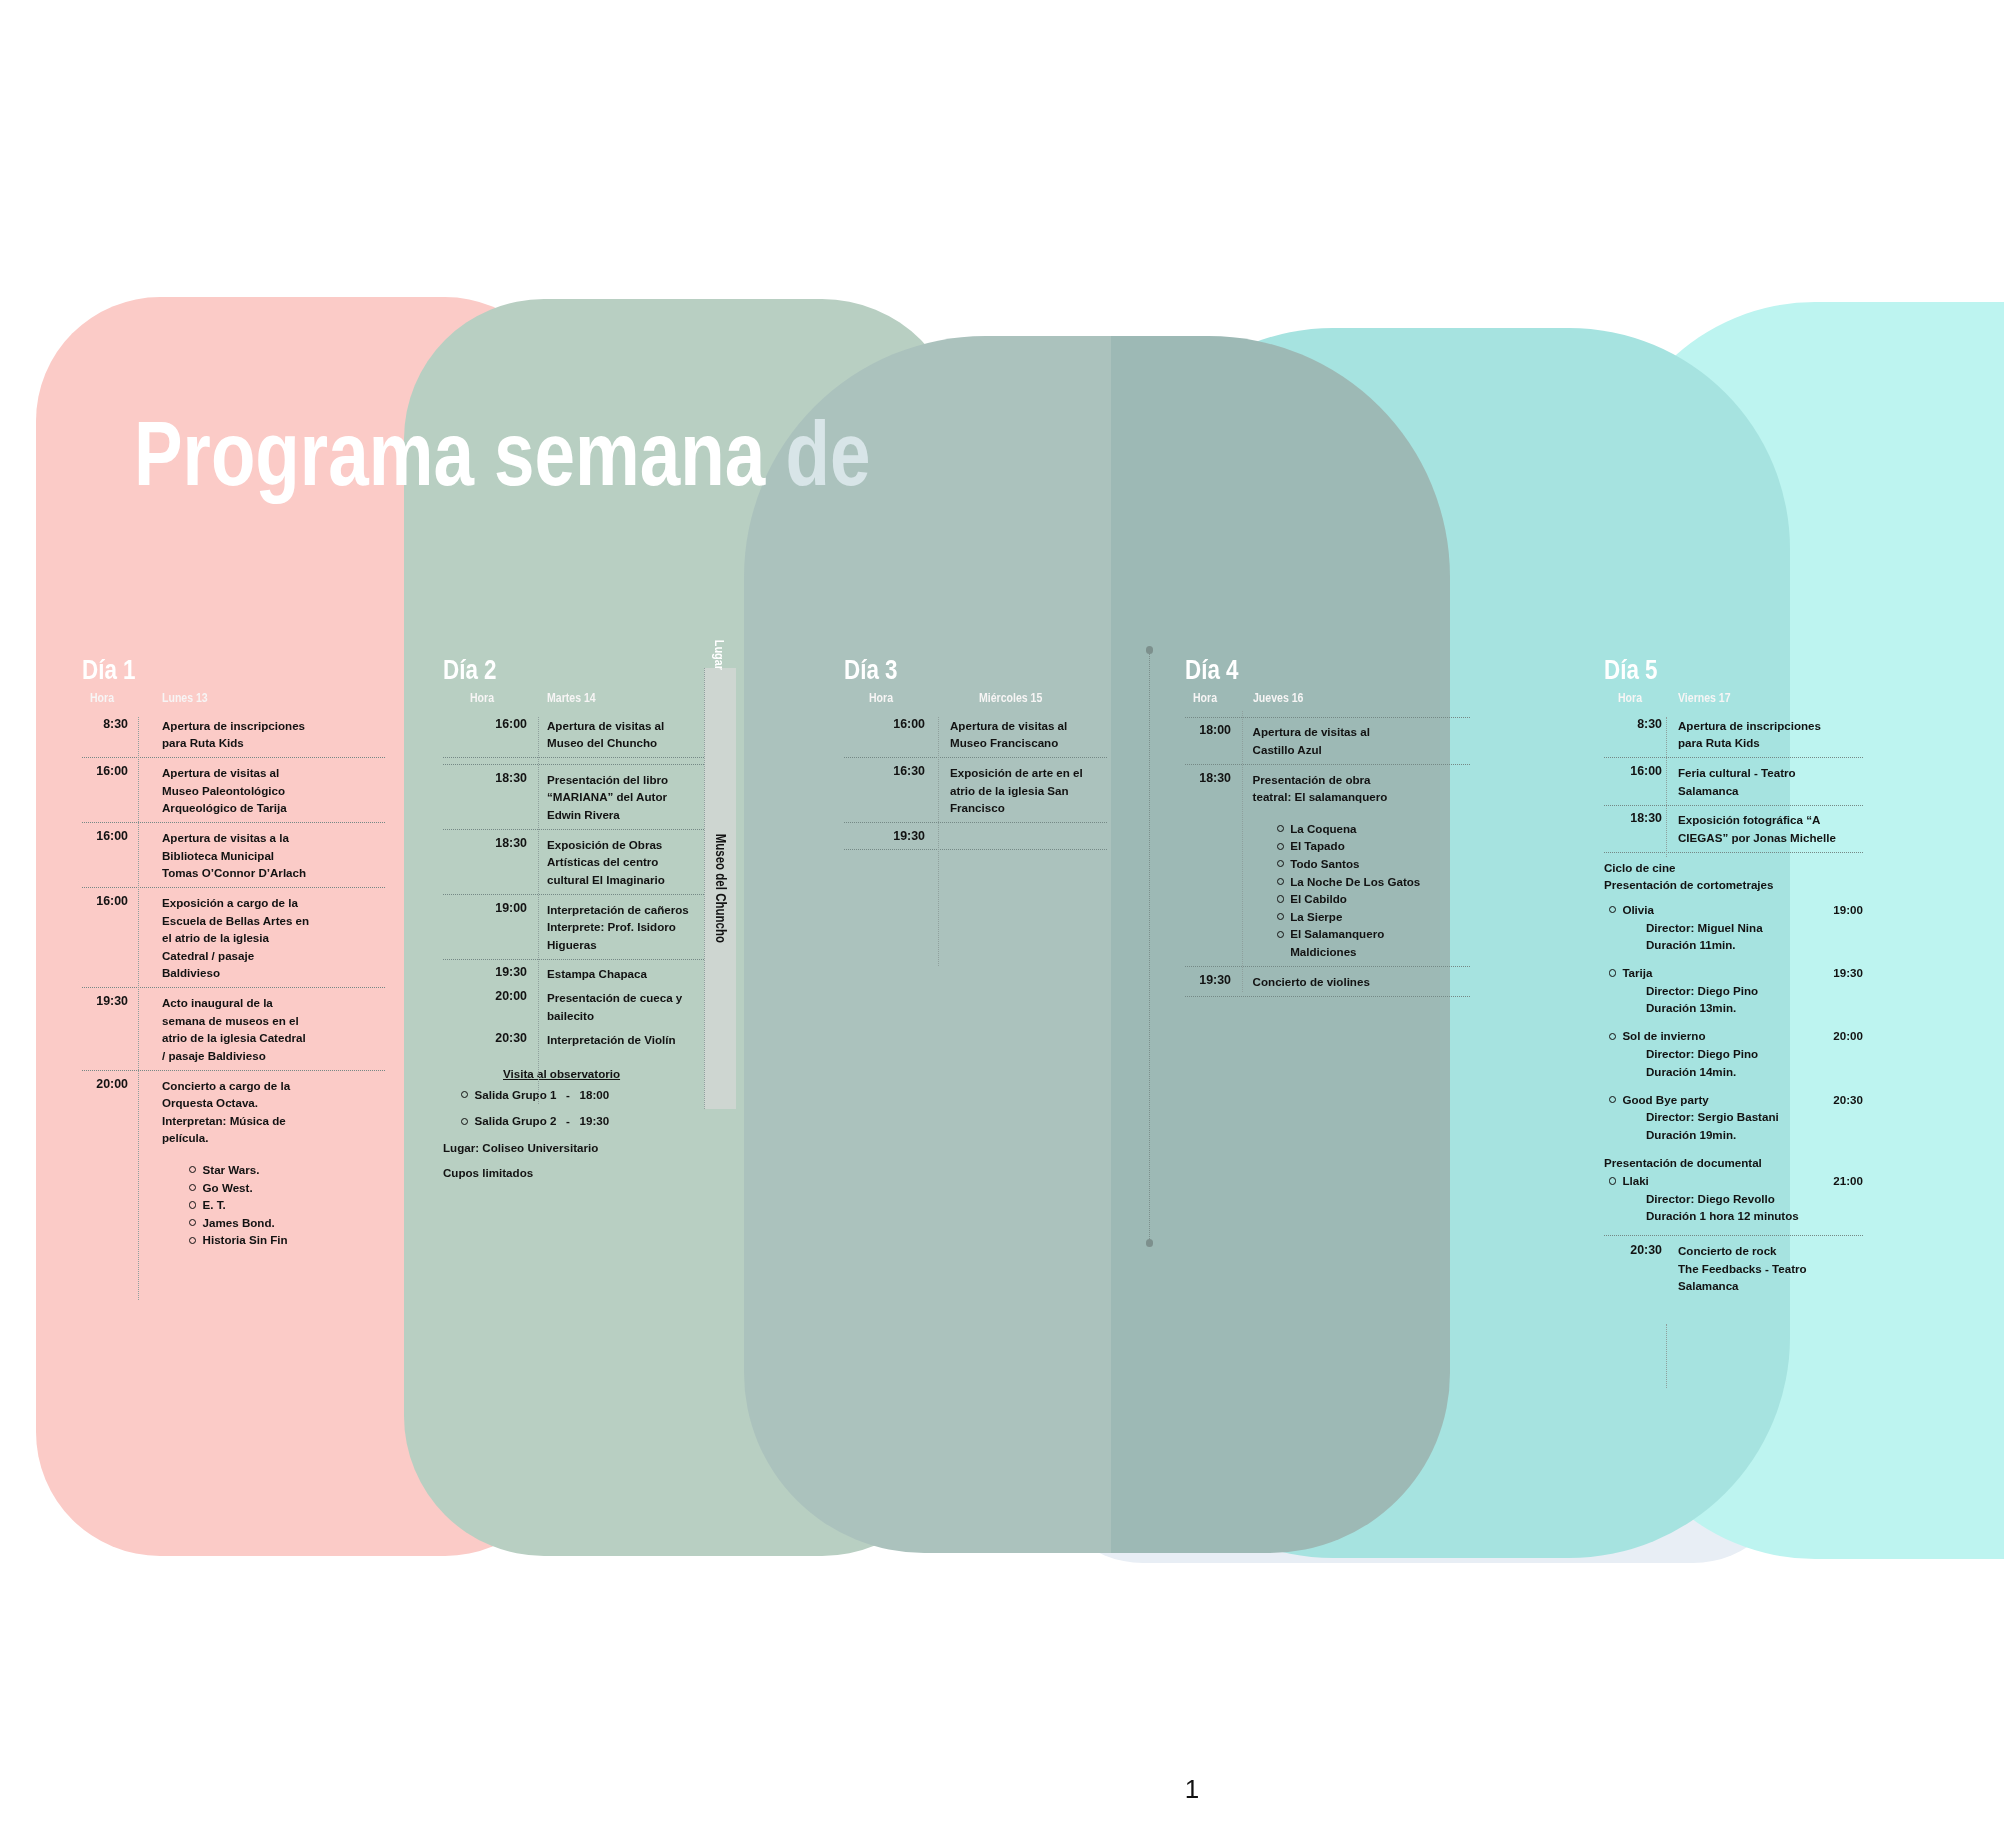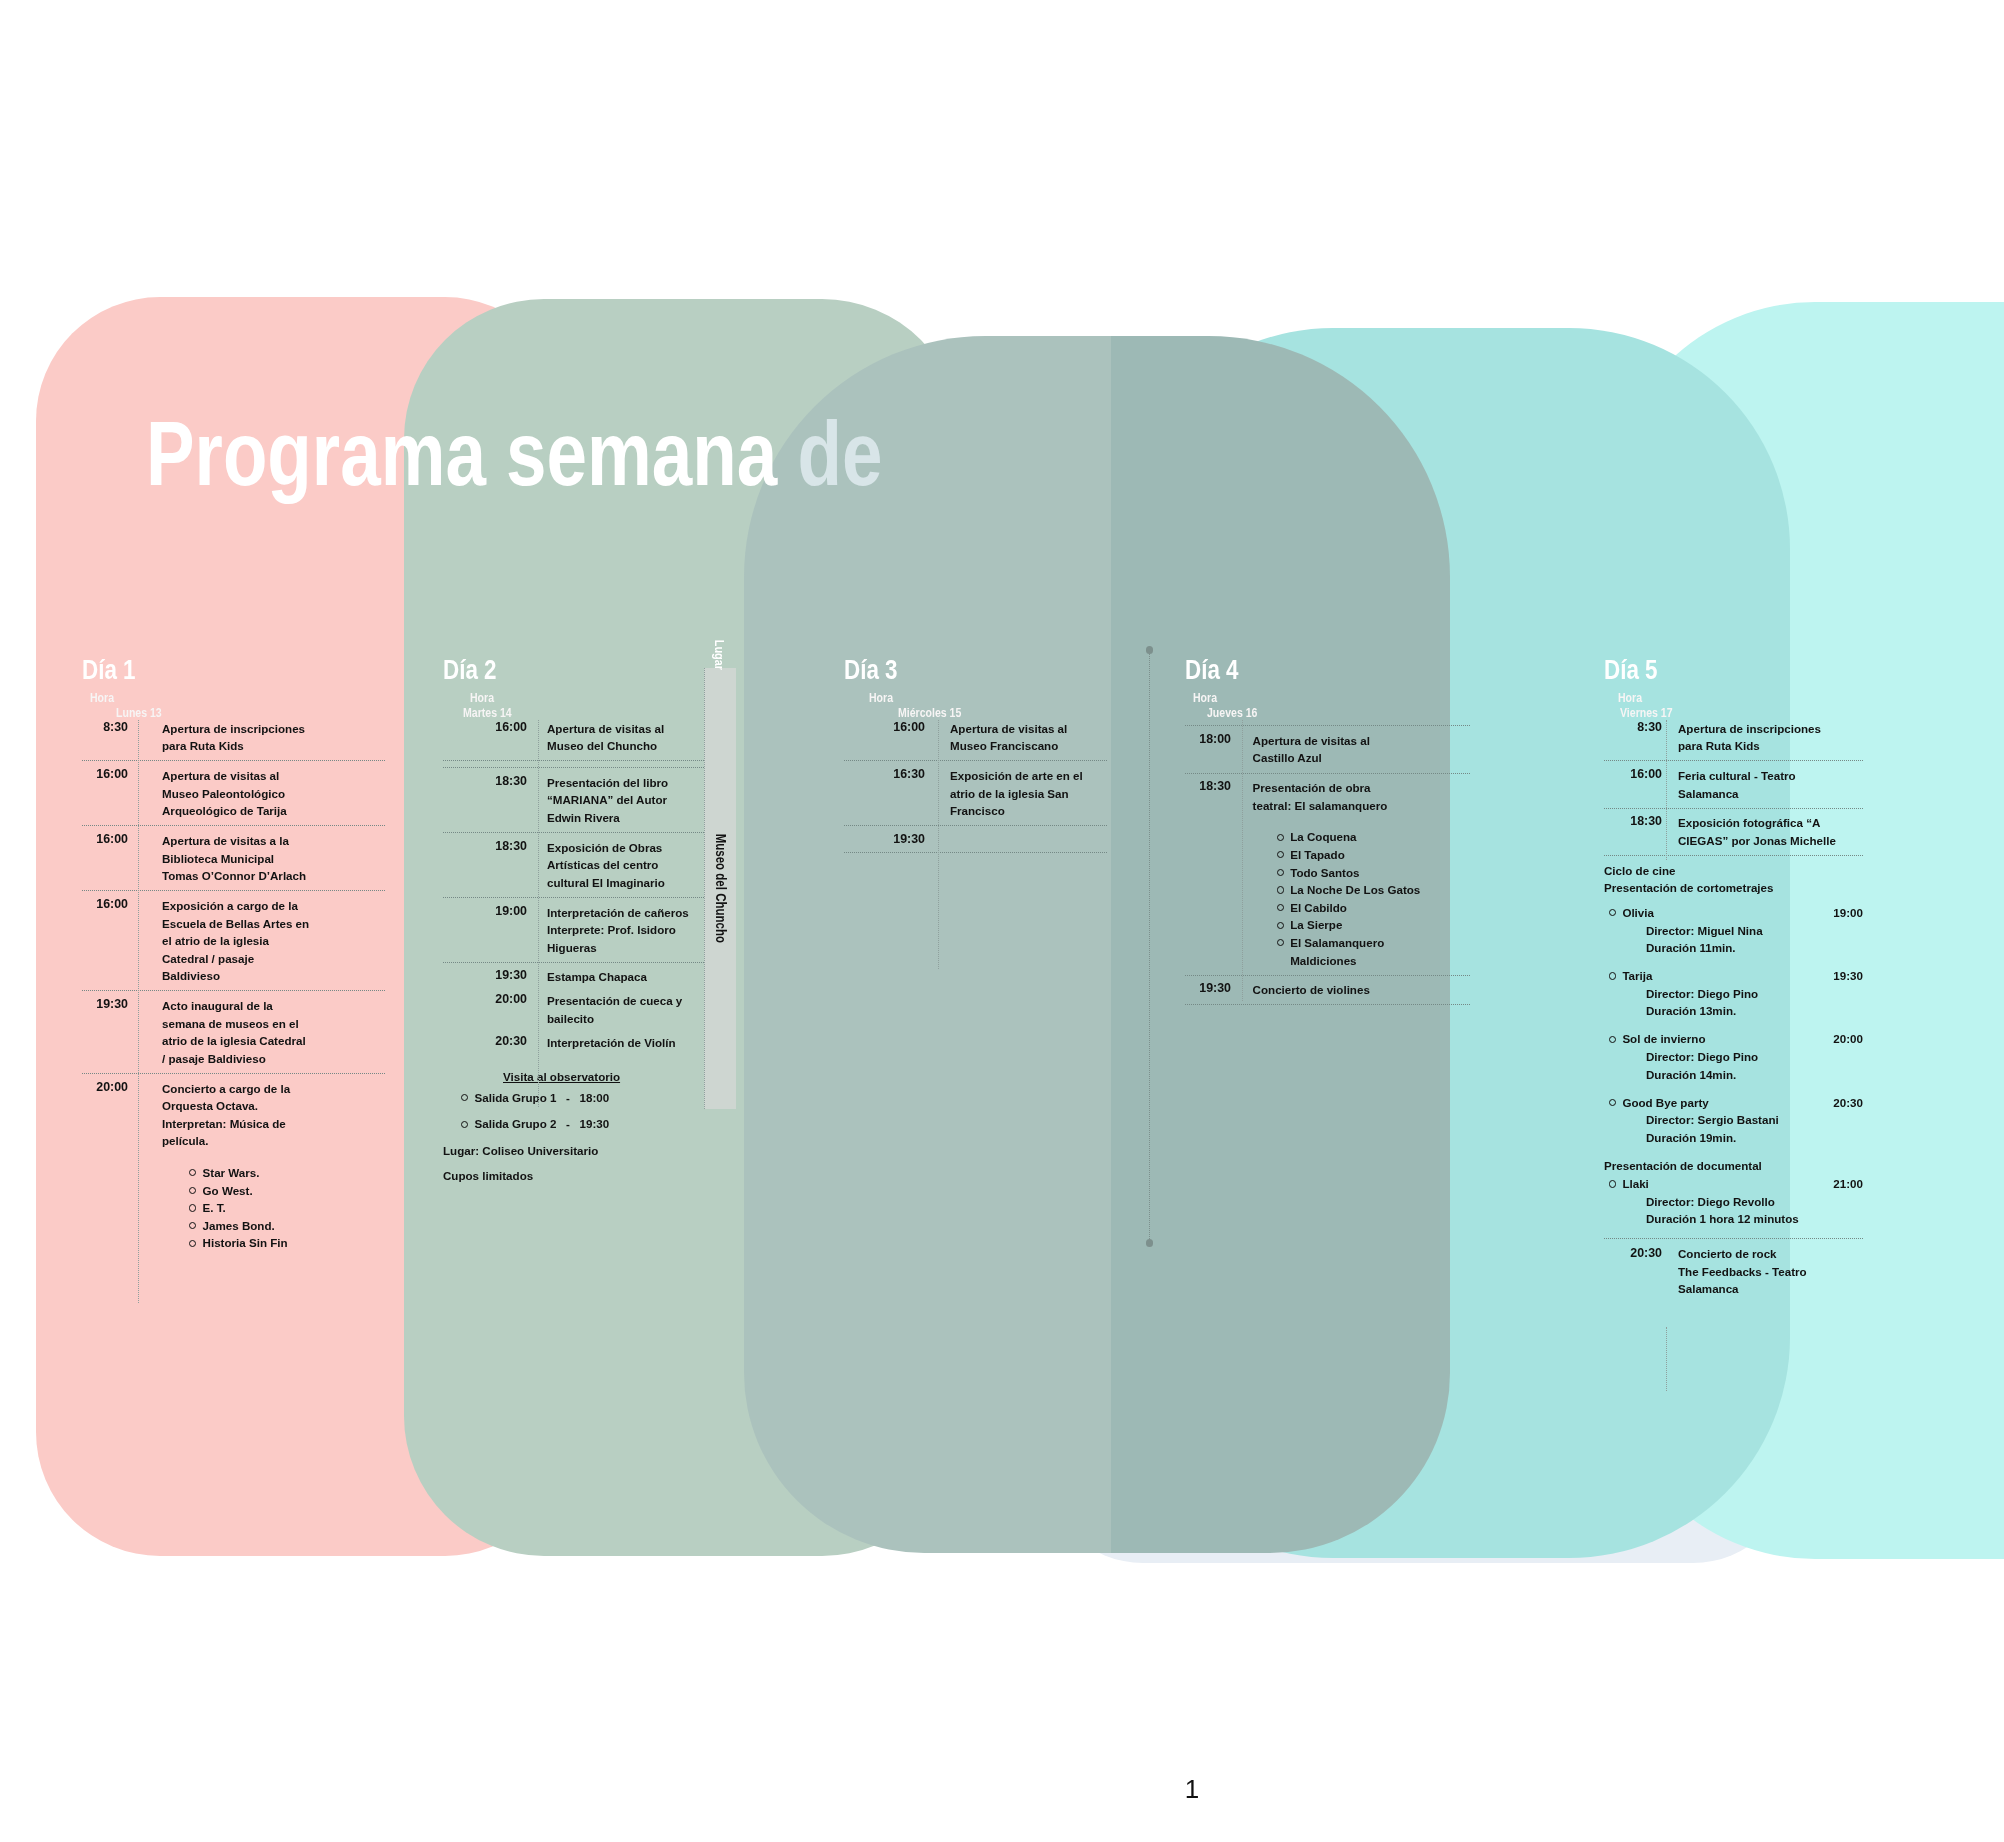--- a/index.html
+++ b/index.html
@@ -8,27 +8,27 @@
   
   .panel{position:absolute;}
   #panel-backing{left:1043px;top:1043px;width:750px;height:520px;border-radius:100px;z-index:0;}
   #panel-pink{left:36px;top:297px;width:533px;height:1259px;border-radius:124px;z-index:1;}
   #panel-green{left:404px;top:299px;width:558px;height:1257px;border-radius:140px;z-index:2;}
   #panel-cyan{left:1606px;top:302px;width:745px;height:1257px;border-radius:209px;z-index:3;}
   #panel-teal{left:1112px;top:328px;width:678px;height:1230px;border-radius:221px;z-index:4;}
   #panel-gray{left:744px;top:336px;width:706px;height:1217px;border-radius:241px 241px 180px 180px;z-index:5;}
   
   #main-title{position:absolute;left:134px;top:395px;z-index:7;font-weight:bold;
-              font-size:91px;line-height:117px;color:#ffffff;margin-left:12px;}
+              font-size:91px;line-height:117px;color:#ffffff;}
   .cx{display:inline-block;transform:scaleX(.8);transform-origin:0 50%;white-space:nowrap;}
   .tinted{color:#d8e5e8;}
   
   .day-col{position:absolute;top:656px;z-index:10;color:#121212;}
   .day-title{font-size:28px;font-weight:bold;color:#ffffff;line-height:28px;margin-bottom:5.6px;}
-  .labels{display:flex;font-size:13.2px;font-weight:bold;color:#f7f5f5;flex-direction:column;}
+  .labels{display:flex;font-size:13.2px;font-weight:bold;color:#f7f5f5;margin-bottom:12px;}
   .labels .hora-label{text-align:center;}
   .rows{position:relative;}
   .vline{position:absolute;width:0;border-left:1.2px dotted #8fa09d;z-index:1;}
   .row{display:flex;position:relative;z-index:2;}
   .time{font-size:12.4px;font-weight:bold;text-align:right;flex:0 0 auto;}
   .desc{font-size:11.6px;font-weight:bold;line-height:17.6px;white-space:pre-line;}
   .sep{border-bottom:1.2px dotted #758986;margin:5.6px 0 5.6px 0;height:0;}
   .gap{height:6.4px;}
   .blist{margin-top:14px;}
   .bullet-line{display:flex;align-items:flex-start;line-height:17.6px;}

